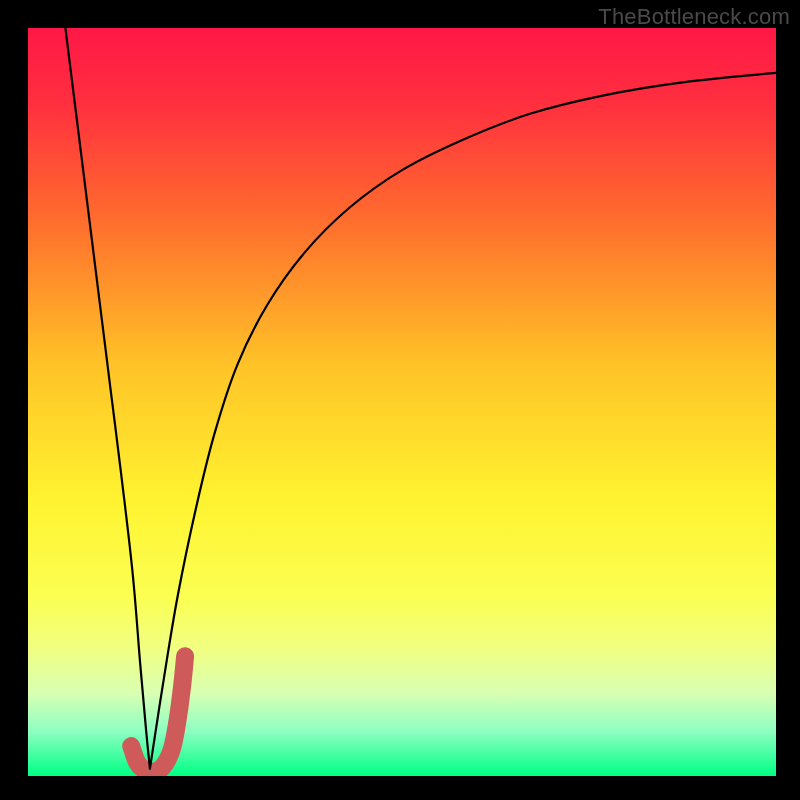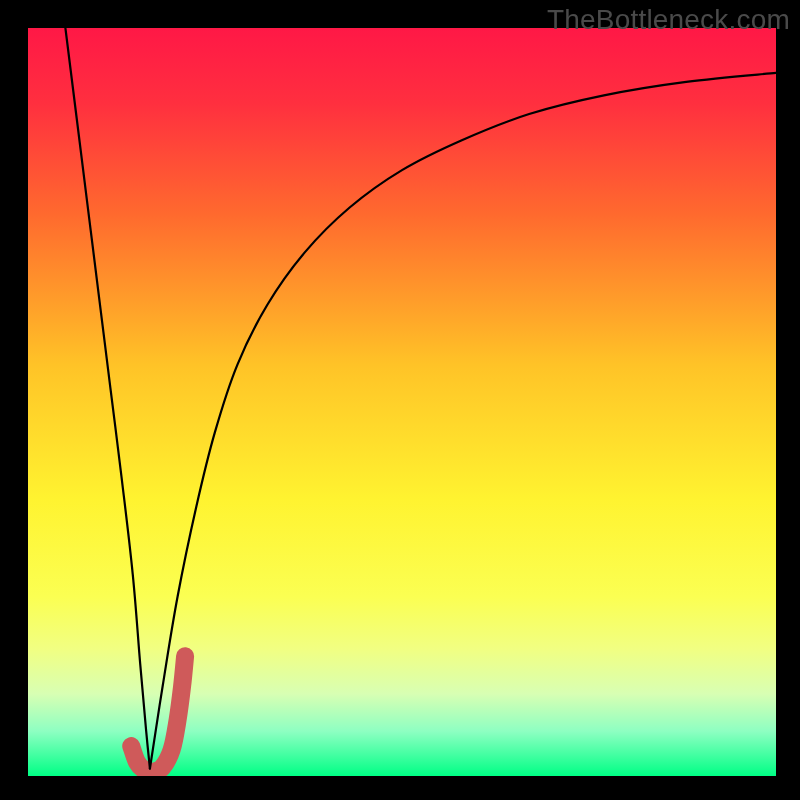--- a/index.html
+++ b/index.html
@@ -23,21 +23,21 @@
     top: 28px;
     width: 748px;
     height: 748px;
     overflow: hidden;
   }
   .watermark {
     position: absolute;
     top: 4px;
     right: 10px;
     color: #4a4a4a;
-    font-size: 28px;
+    font-size: 22px;
     font-weight: 500;
     letter-spacing: 0.2px;
     user-select: none;
   }
   svg { display: block; }
 </style>
 </head>
 <body>
 
 <div class="frame">

